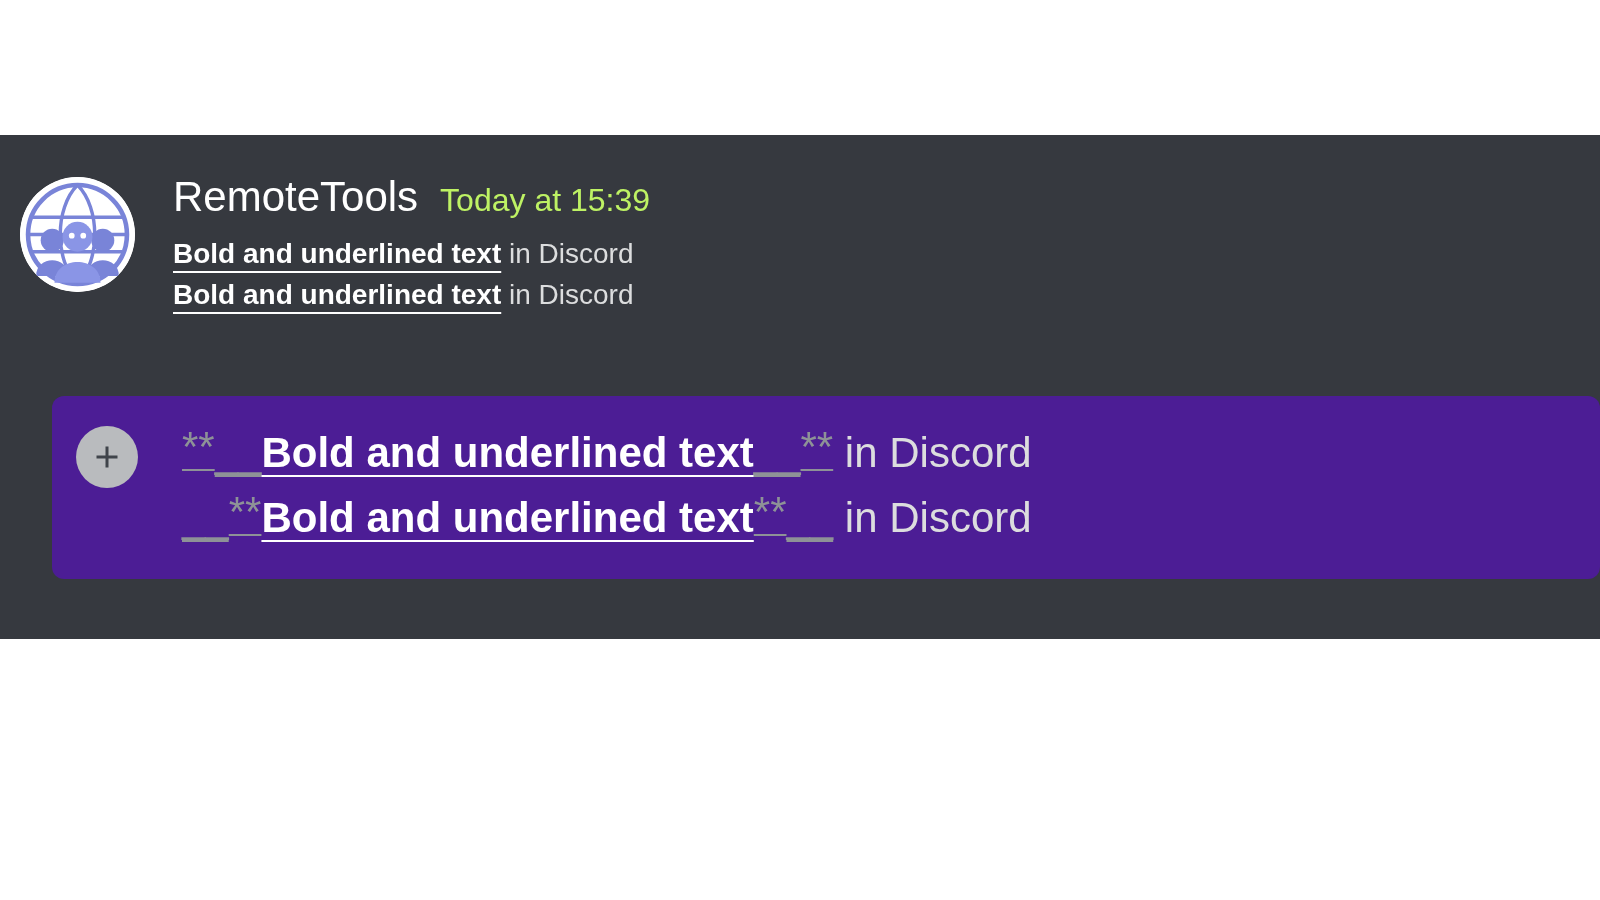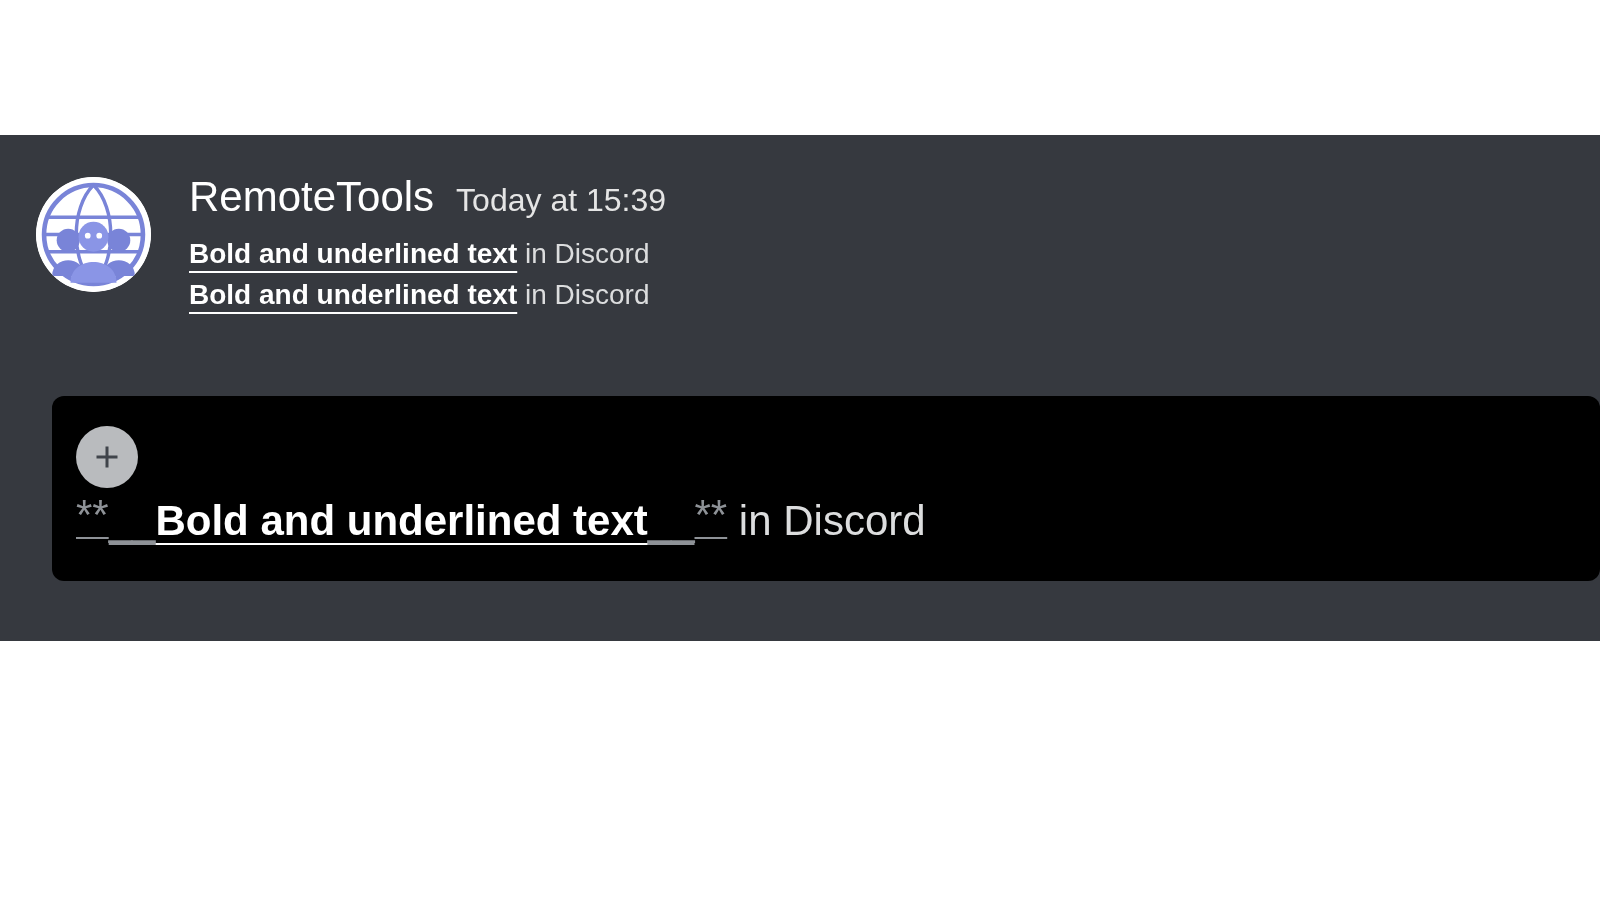--- a/index.html
+++ b/index.html
@@ -17,21 +17,21 @@
     .whitespace-top {
       height: 135px;
       background: #ffffff;
     }
     .discord-panel {
       background: #36393f;
       padding: 36px 0 60px 0;
     }
     .message-row {
       display: flex;
-      padding: 0 36px;
+      padding: 0 20px;
     }
     .avatar-wrap {
       flex: 0 0 auto;
       margin-right: 38px;
       margin-top: 6px;
     }
     .avatar {
       width: 115px;
       height: 115px;
       border-radius: 50%;
@@ -54,45 +54,44 @@
       align-items: baseline;
       gap: 22px;
       margin-bottom: 12px;
     }
     .username {
       color: #ffffff;
       font-size: 42px;
       font-weight: 500;
     }
     .timestamp {
-      color: #e5e5e5;
+      color: #bef264;
       font-size: 32px;
       font-weight: 400;
     }
     .message-line {
       color: #dcddde;
       font-size: 28px;
       line-height: 1.48;
       font-weight: 300;
     }
     .bold-underline {
       font-weight: 700;
       text-decoration: underline;
       text-decoration-thickness: 2px;
       text-underline-offset: 8px;
       color: #ffffff;
     }
     .input-container {
       margin: 80px 0 0 52px;
-      background: #000000;
+      background: #4c1d95;
       border-radius: 12px;
       padding: 24px 24px 28px 24px;
       display: flex;
       align-items: flex-start;
-      flex-direction: column;
     }
     .add-button {
       flex: 0 0 auto;
       width: 62px;
       height: 62px;
       border-radius: 50%;
       background: #b9bbbe;
       display: flex;
       align-items: center;
       justify-content: center;
@@ -179,18 +178,21 @@
   <div class="input-container">
     <div class="add-button">
       <svg viewBox="0 0 24 24">
         <path d="M13 5h-2v6H5v2h6v6h2v-6h6v-2h-6z"></path>
       </svg>
     </div>
     <div class="input-text">
       <div>
         <span class="syn syn-star">**</span><span class="syn">__</span><span class="bold-underline">Bold and underlined text</span><span class="syn">__</span><span class="syn syn-star">**</span><span> in Discord</span>
       </div>
+      <div>
+        <span class="syn">__</span><span class="syn syn-star">**</span><span class="bold-underline">Bold and underlined text</span><span class="syn syn-star">**</span><span class="syn">__</span><span> in Discord</span>
+      </div>
     </div>
   </div>
 
 </div>
 
 <div class="whitespace-bottom"></div>
 
 </body></html>

